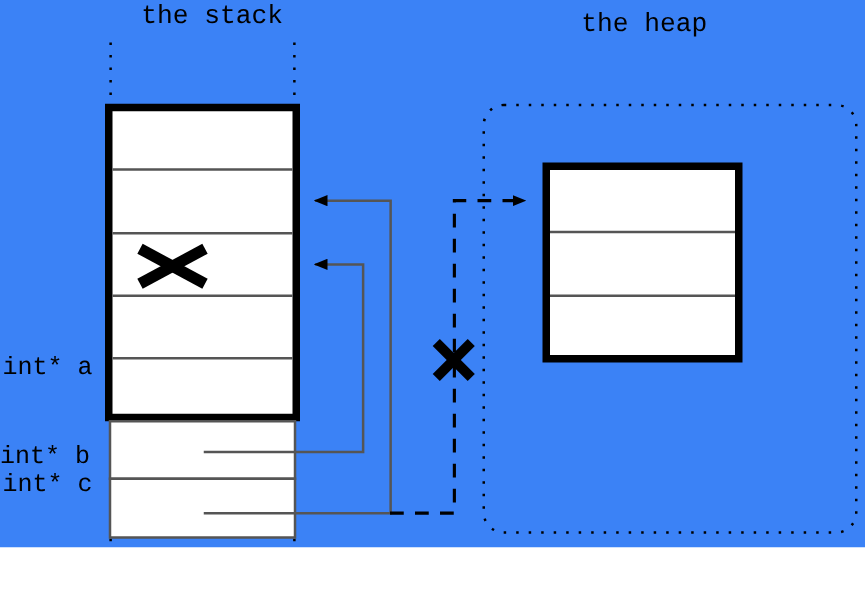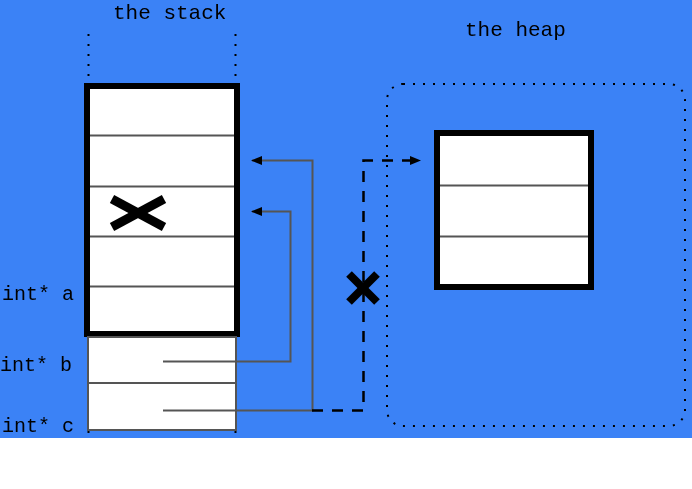--- a/index.html
+++ b/index.html
@@ -37,25 +37,25 @@
     width: 692px;
     height: 489px;
   }
 </style>
 </head>
 <body>
 
 <div id="canvas">
 
   <div class="label title" style="left:113px; top:3px;">the stack</div>
-  <div class="label title" style="left:465px; top:20px;">the heap</div>
+  <div class="label title" style="left:465px; top:10px;">the heap</div>
 
   <div class="label varlabel" style="left:2px; top:285px;">int* a</div>
   <div class="label varlabel" style="left:0; top:356px;">int* b</div>
-  <div class="label varlabel" style="left:2px; top:417px;">int* c</div>
+  <div class="label varlabel" style="left:2px; top:379px;">int* c</div>
 
   <div class="label cellval" style="left:131px; top:104px;">14</div>
   <div class="label cellval" style="left:131px; top:154px;">13</div>
   <div class="label cellval" style="left:124px; top:204px;">12</div>
   <div class="label cellval" style="left:186px; top:201px;">7</div>
   <div class="label cellval" style="left:131px; top:255px;">11</div>
   <div class="label cellval" style="left:131px; top:304px;">10</div>
 
   <div class="label cellval" style="left:507px; top:150px;">7</div>
   <div class="label cellval" style="left:501px; top:202px;">13</div>

